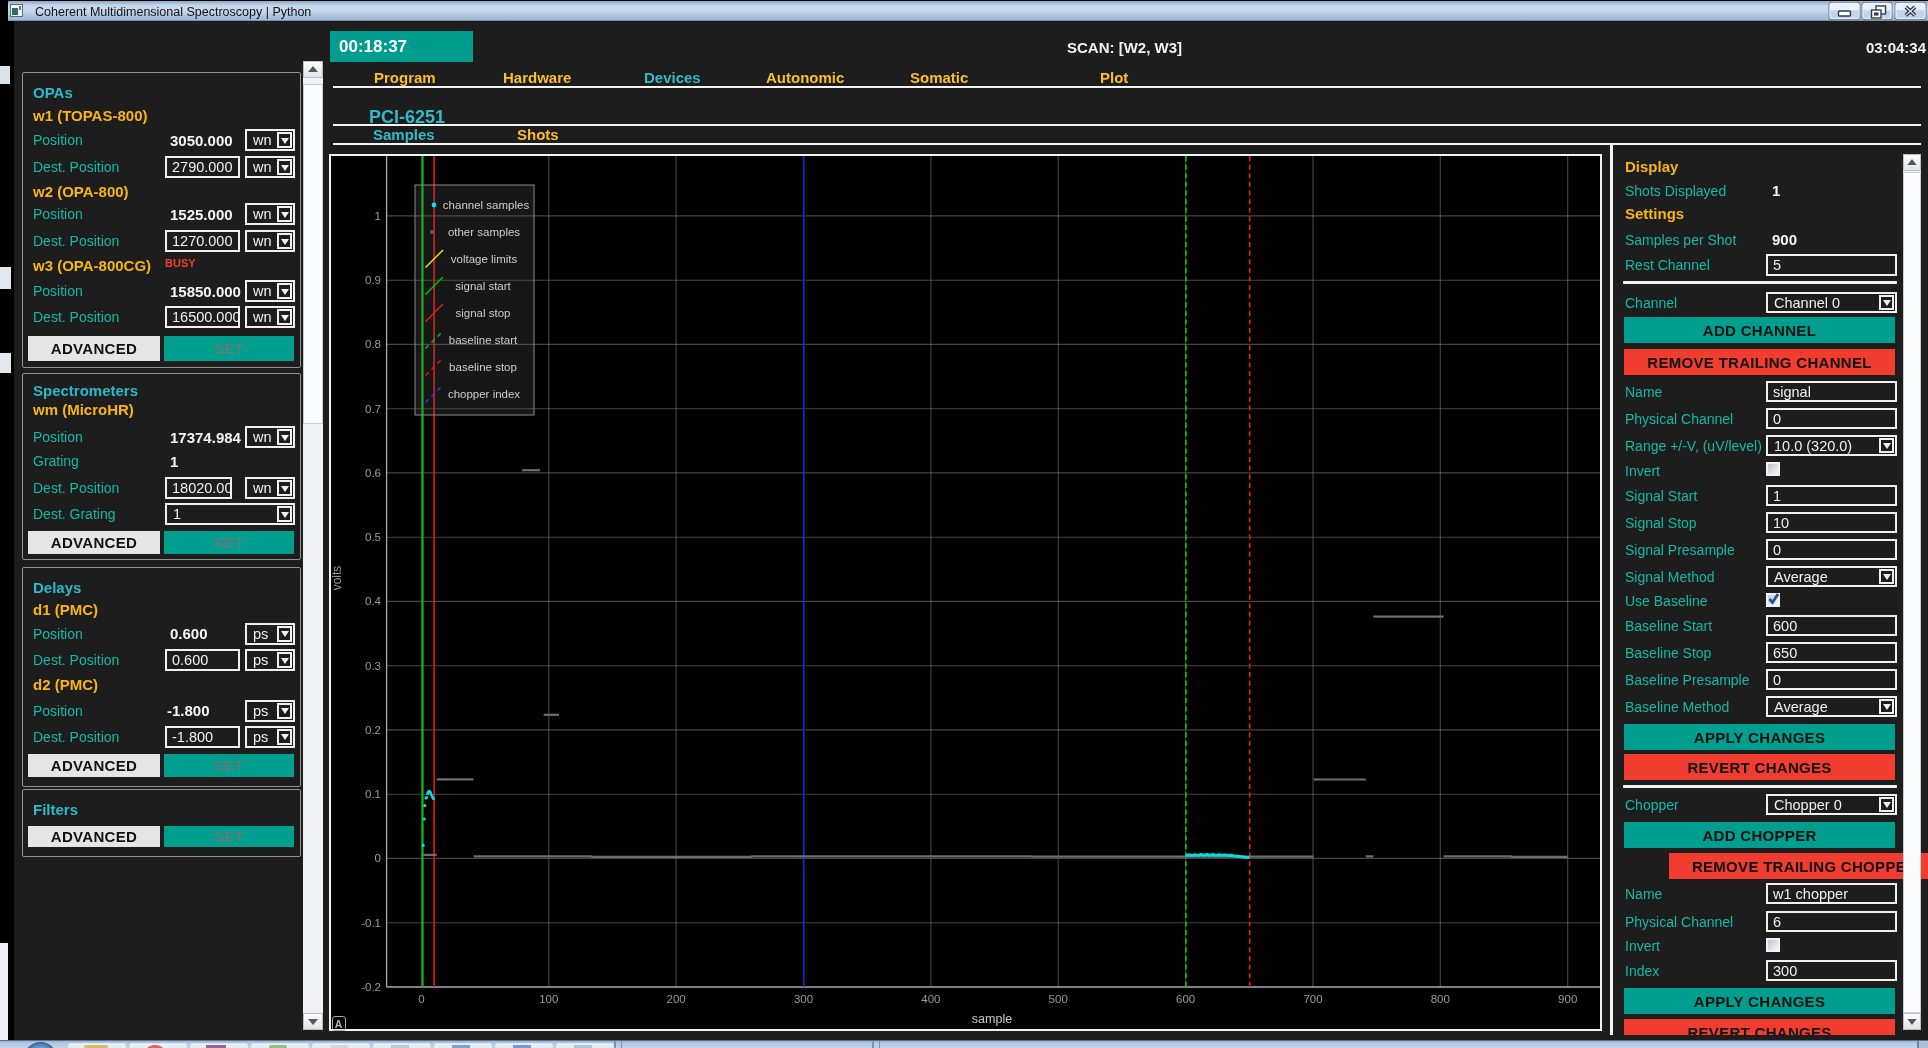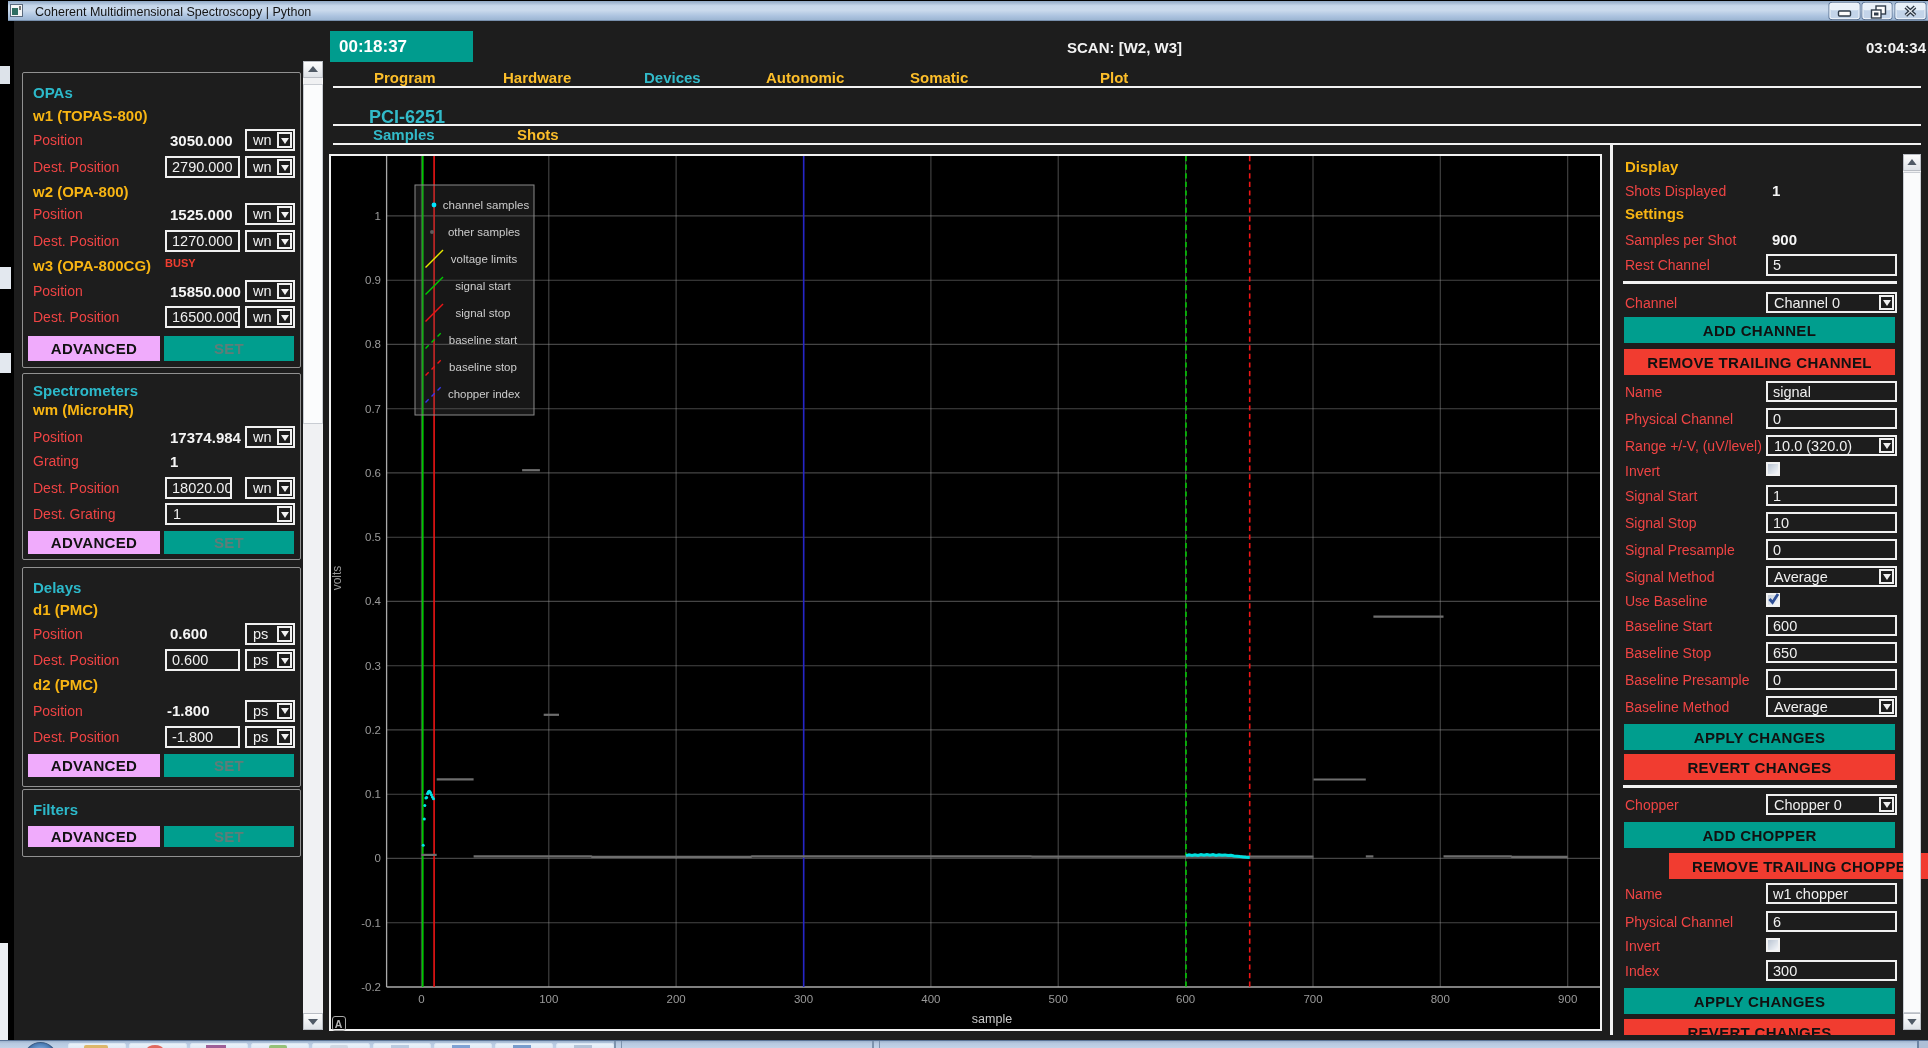--- a/index.html
+++ b/index.html
@@ -2,34 +2,34 @@
 <html><head>
 <meta charset="utf-8">
 <style>
 html,body{margin:0;padding:0;width:1928px;height:1048px;overflow:hidden;background:#000;
 font-family:"Liberation Sans",sans-serif;}
 .abs{position:absolute;}
 #win{position:absolute;left:14px;top:21px;width:1914px;height:1018.5px;background:#1d1d1d;overflow:hidden;}
 .gbox{position:absolute;left:8px;width:277px;border:1.5px solid #919191;border-radius:2px;}
 .cyanh{color:#2cb9ca;font-weight:bold;font-size:15px;}
 .orangeh{color:#f8b513;font-weight:bold;font-size:15px;}
-.lbl{color:#ef4444;font-size:14px;}
+.lbl{color:#14b8a6;font-size:14px;}
 .val{color:#f5f5f5;font-weight:bold;font-size:15px;}
 .inp{position:absolute;border:2px solid #f0f0f0;background:#1d1d1d;color:#f0f0f0;font-size:14.5px;
 box-sizing:border-box;display:flex;align-items:center;padding-left:5px;white-space:nowrap;overflow:hidden;}
 .combo{position:absolute;border:2px solid #f0f0f0;background:#1d1d1d;color:#f0f0f0;font-size:14.5px;
 box-sizing:border-box;display:flex;align-items:center;padding-left:6px;}
 .arr{position:absolute;right:1px;top:1px;bottom:1px;width:15px;border:2px solid #f0f0f0;box-sizing:border-box;
 display:flex;align-items:center;justify-content:center;background:#1d1d1d;}
 .arr:after{content:"";width:0;height:0;border:4.5px solid transparent;border-top:6px solid #f0f0f0;margin-top:5px;}
 .btn{position:absolute;display:flex;align-items:center;justify-content:center;font-weight:bold;font-size:15px;
 color:#111;letter-spacing:0.3px;}
 .teal{background:#009e8e;}
 .red{background:#f13c30;}
-.yellow{background:#f0abfc;}
+.yellow{background:#e5e5e5;}
 .row{position:absolute;height:22px;display:flex;align-items:center;}
 .sep{position:absolute;background:#f2f2f2;}
 .cb{position:absolute;width:14px;height:14px;background:linear-gradient(135deg,#b9c4d2,#f5f7fa);border:2px solid #f2f2f2;box-sizing:border-box;}
 .cbc{position:absolute;width:14px;height:14px;background:linear-gradient(135deg,#c3cdda,#f5f7fa);border:2px solid #f2f2f2;box-sizing:border-box;}
 </style>
 </head>
 <body>
 
 <div class="abs" style="left:0;top:0;width:1928px;height:2px;background:#000;"></div>
 <div class="abs" style="left:8px;top:1px;width:1920px;height:20px;

